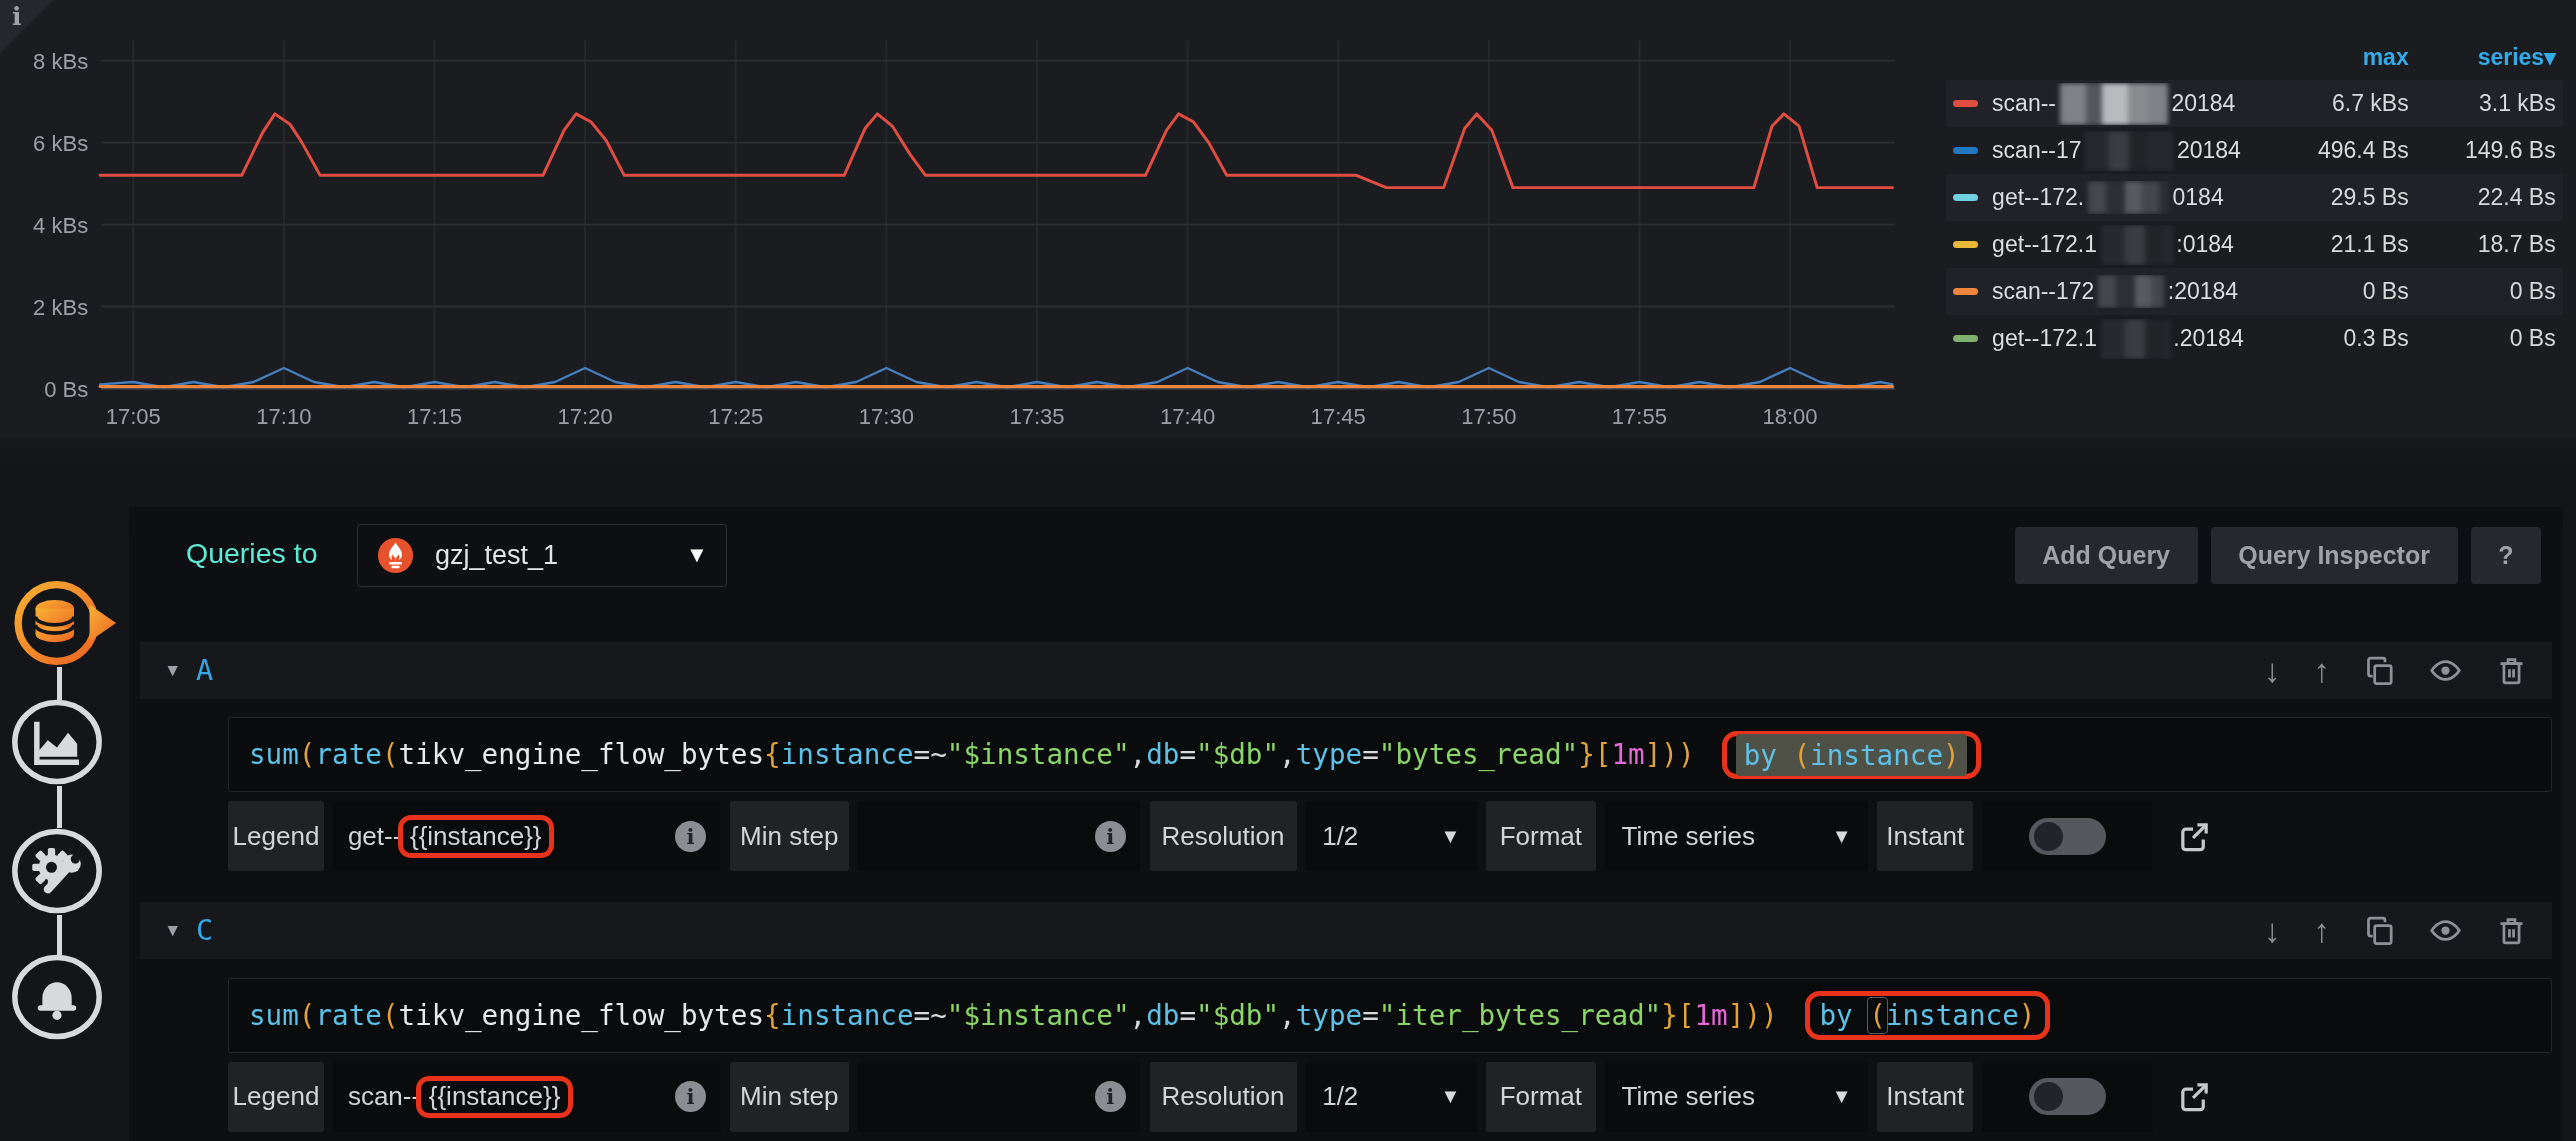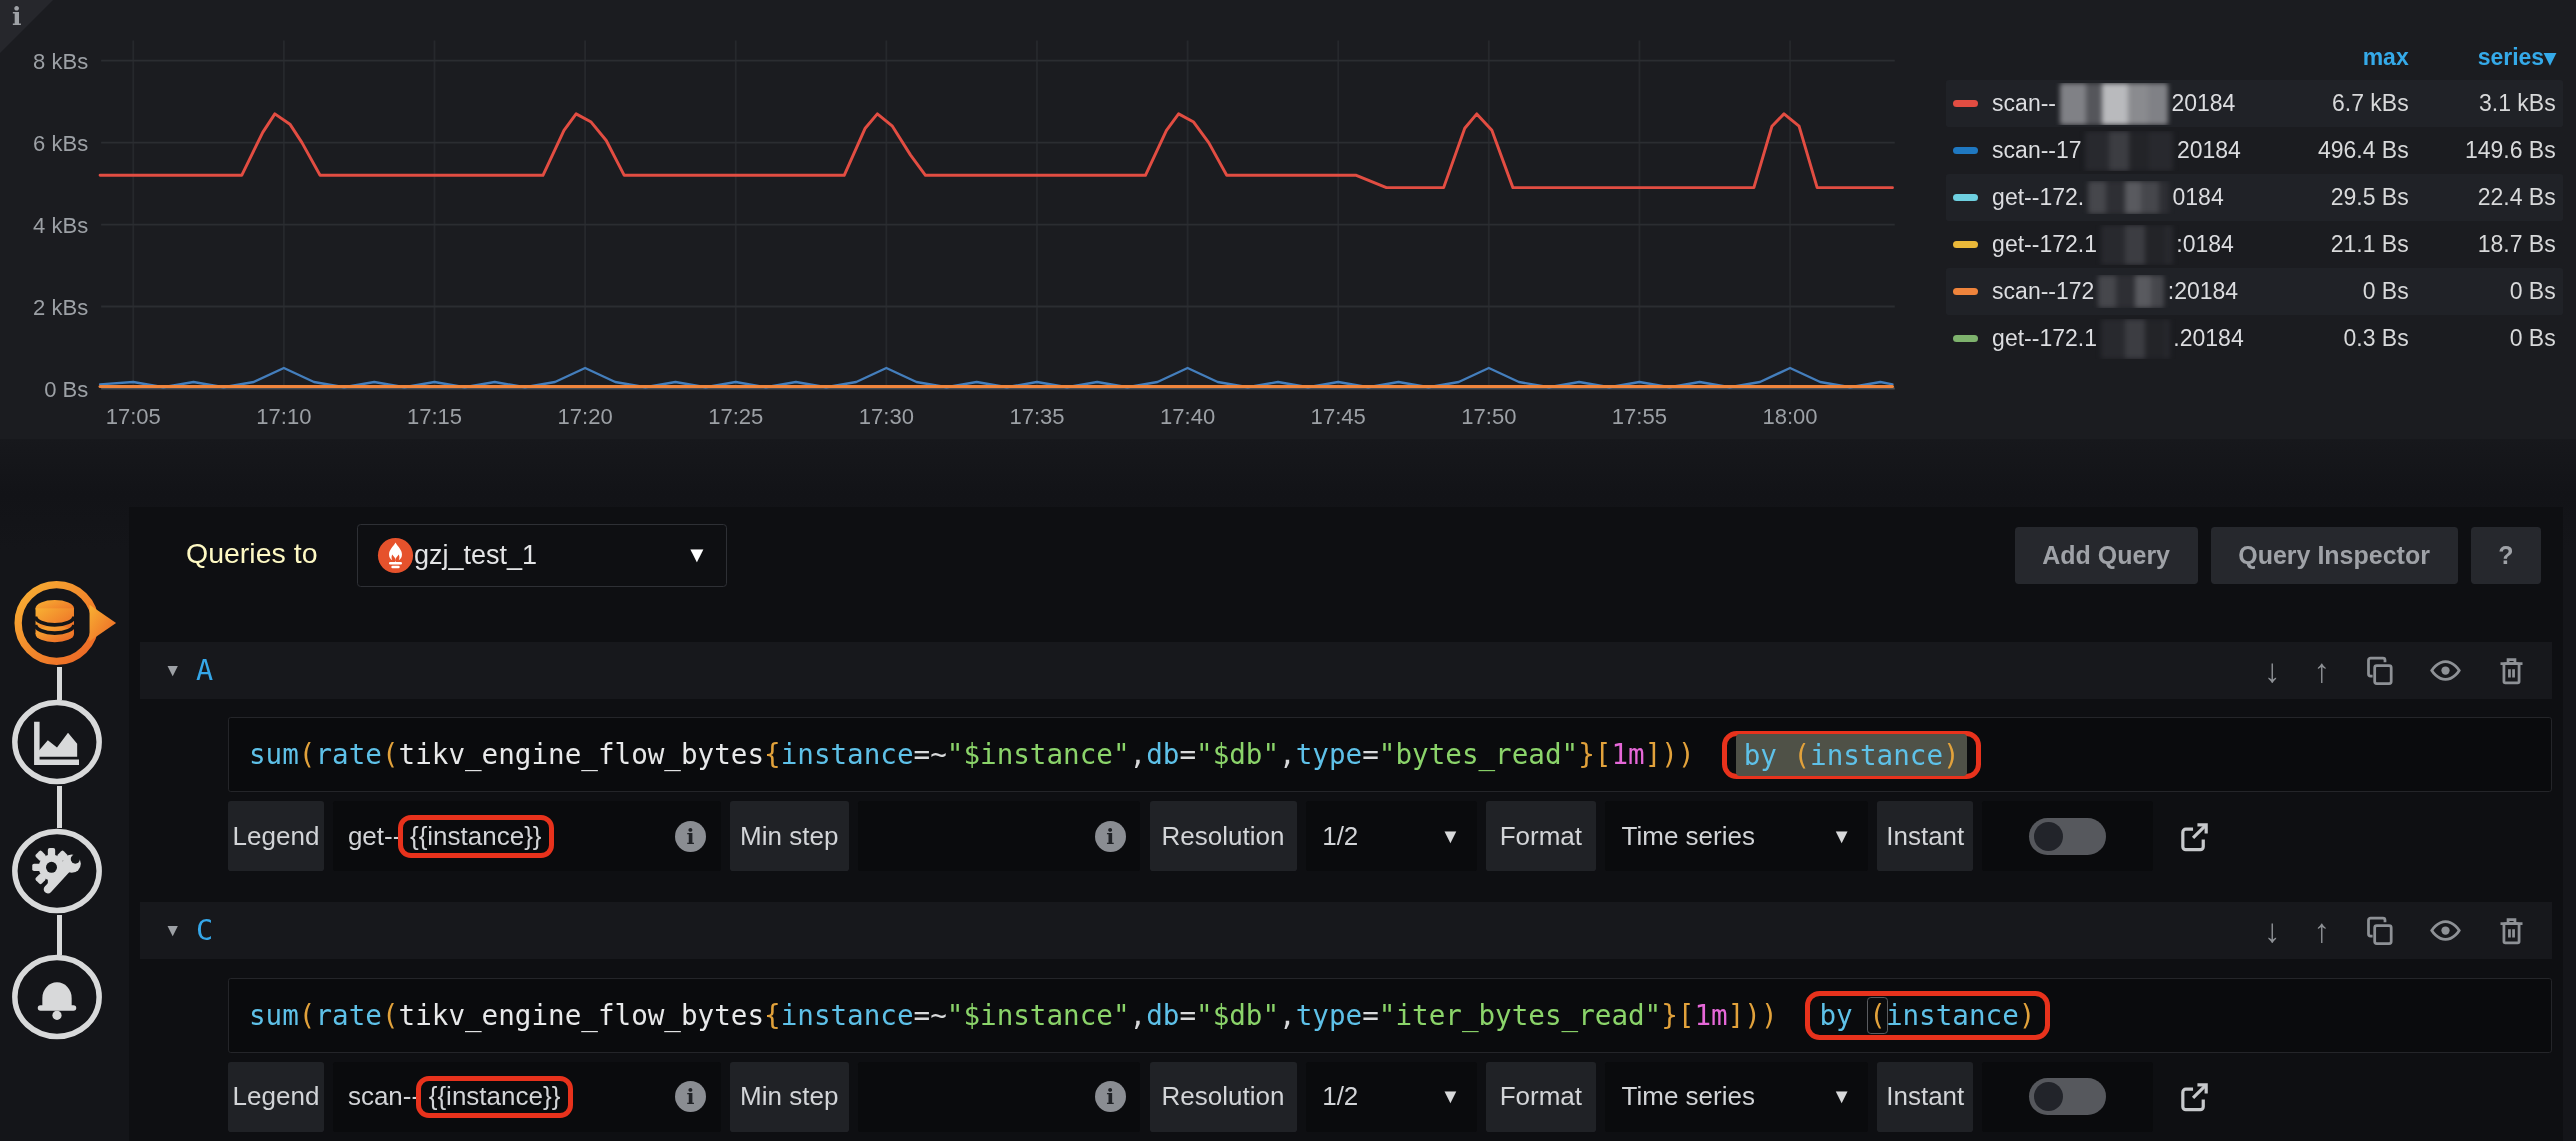--- a/index.html
+++ b/index.html
@@ -42,22 +42,22 @@
     background:repeating-linear-gradient(90deg,#94969a 0 5.5px,transparent 5.5px 12px);}
   
   .editor{position:absolute;left:0;top:439px;right:0;bottom:0;
     background:linear-gradient(#17181c 0,#121317 55px,#141519 110px);}
   .tabs{position:absolute;left:0;top:0;width:129px;bottom:0;}
   .conn{position:absolute;left:57px;width:4.6px;background:#d8d9da;}
   .tab{position:absolute;left:9.2px;cursor:pointer;}
   
   .card{position:absolute;left:129px;top:68px;right:13px;bottom:0;background:#0e0f12;}
   .card-head{display:flex;align-items:center;height:96px;padding:0 22px;}
-  .queries-to{font-size:28.5px;font-weight:500;color:#fef9c3;margin:0 40px 4px 35px;}
-  .ds-picker{display:flex;align-items:center;gap:0;width:331px;height:61px;
+  .queries-to{font-size:28.5px;font-weight:500;color:#5eead4;margin:0 40px 4px 35px;}
+  .ds-picker{display:flex;align-items:center;gap:21px;width:331px;height:61px;
     border:1.8px solid #2e3035;border-radius:3.7px;padding:0 18.4px;background:#0e0f12;cursor:pointer;}
   .ds-picker .ds-name{font-size:27px;color:#e3e4e6;}
   .ds-picker .caret{margin-left:auto;color:#ffffff;font-size:22px;}
   .head-actions{margin-left:auto;display:flex;gap:13px;}
   .gbtn{height:57px;background:#26282d;border:none;border-radius:3.7px;color:#9fa2a7;
     font-size:25px;font-weight:700;padding:0 27.6px;font-family:"Liberation Sans",sans-serif;cursor:pointer;}
   #queries{margin:39px 11px 0 11px;}
   .qblock{margin-bottom:31px;}
   .qheader{display:flex;align-items:center;height:57px;background:#17181c;padding:0 24px;}
   .qcaret{color:#9da0a5;font-size:18.4px;margin-right:14.7px;}

